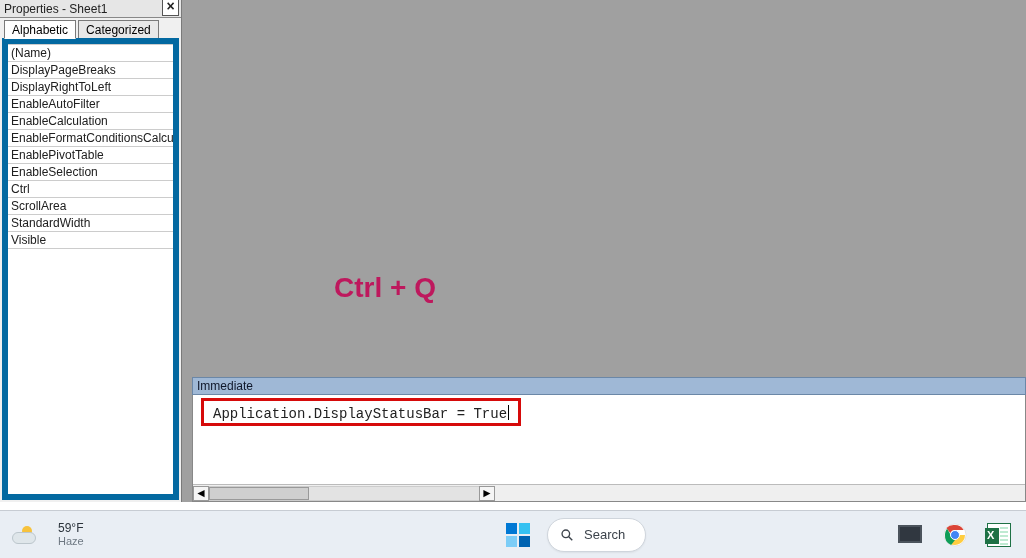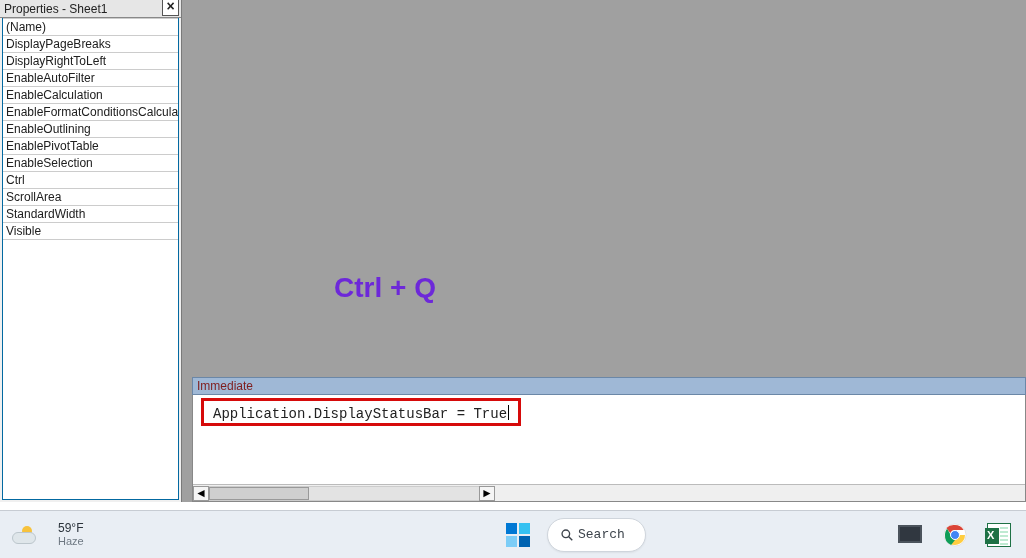--- a/index.html
+++ b/index.html
@@ -91,21 +91,21 @@
   }
   .tab.active {
     background: #fff;
     border-bottom: 1px solid #fff;
     position: relative;
     z-index: 2;
   }
   .prop-table-wrap {
     flex: 1;
     background: #fff;
-    border: 1px solid #0369a1;
+    border: 6px solid #0369a1;
     margin: -1px 2px 2px 2px;
     overflow: hidden;
   }
   table.prop-table {
     width: 100%;
     border-collapse: collapse;
     font-size: 12px;
   }
   table.prop-table td {
     border: 1px solid #ccc;
@@ -124,36 +124,36 @@
     left: 182px; top: 0;
     width: 844px; height: 502px;
     background: #a0a0a0;
   }
   .ctrl-q {
     position: absolute;
     left: 334px; top: 272px;
     font-family: Arial, sans-serif;
     font-size: 28px;
     font-weight: bold;
-    color: #6d28d9;
+    color: #be185d;
     -webkit-font-smoothing: antialiased;
   }
 
   
   .immediate {
     position: absolute;
     left: 192px; bottom: 56px;
     width: 834px; height: 125px;
     display: flex; flex-direction: column;
   }
   .immediate-title {
     height: 18px;
     background: #9fb8d6;
     border: 1px solid #6b87a7;
-    color: #7f1d1d;
+    color: #0f172a;
     font-size: 12px;
     display: flex; align-items: center;
     padding-left: 4px;
   }
   .immediate-body {
     flex: 1;
     background: #fff;
     border: 1px solid #888;
     border-top: none;
     position: relative;
@@ -253,29 +253,28 @@
   .start-btn .q { width: 11px; height: 11px; display: inline-block; }
   .start-btn .q1 { background:#0078d4; }
   .start-btn .q2 { background:#35c1f1; }
   .start-btn .q3 { background:#7ccdf7; }
   .start-btn .q4 { background:#0063b1; }
   .start-wrap {
     display: grid; grid-template-columns: 11px 11px; grid-template-rows: 11px 11px; gap: 2px;
   }
 
   .search-pill {
-    display: flex; align-items: center; gap: 4px;
+    display: flex; align-items: center; gap: 10px;
     background: #fff;
     border: 1px solid #cfd5dc;
     border-radius: 18px;
     height: 34px;
     padding: 0 20px 0 12px;
     box-shadow: 0 1px 2px rgba(0,0,0,0.06);
     cursor: text;
-    font-family: Liberation Mono, monospace;
   }
   .search-pill .mag {
     width: 14px; height: 14px;
   }
   .search-pill .mag svg { width: 14px; height: 14px; }
   .search-pill .lbl { font-size: 13px; color: #3c434b; }
 
   .tb-right {
     position: absolute; right: 12px;
     display: flex; align-items: center; gap: 14px;
@@ -329,20 +328,24 @@
 
 <div class="app">
 
   <div class="props-pane">
     <div class="props-title">
       <span>Properties - Sheet1</span>
       <div class="close">×</div>
     </div>
 
 
+    <div class="tabs">
+      <div class="tab active">Alphabetic</div>
+      <div class="tab">Categorized</div>
+    </div>
 
     <div class="prop-table-wrap">
       <table class="prop-table">
         <tbody id="prop-rows">
             <tr>
               <td>(Name)</td>
             </tr>
             <tr>
               <td>DisplayPageBreaks</td>
             </tr>
@@ -350,23 +353,20 @@
               <td>DisplayRightToLeft</td>
             </tr>
             <tr>
               <td>EnableAutoFilter</td>
             </tr>
             <tr>
               <td>EnableCalculation</td>
             </tr>
             <tr>
               <td>EnableFormatConditionsCalculation</td>
-            </tr>
-            <tr>
-              <td>EnableOutlining</td>
             </tr>
             <tr>
               <td>EnablePivotTable</td>
             </tr>
             <tr>
               <td>EnableSelection</td>
             </tr>
             <tr>
               <td>Ctrl</td>
             </tr>

